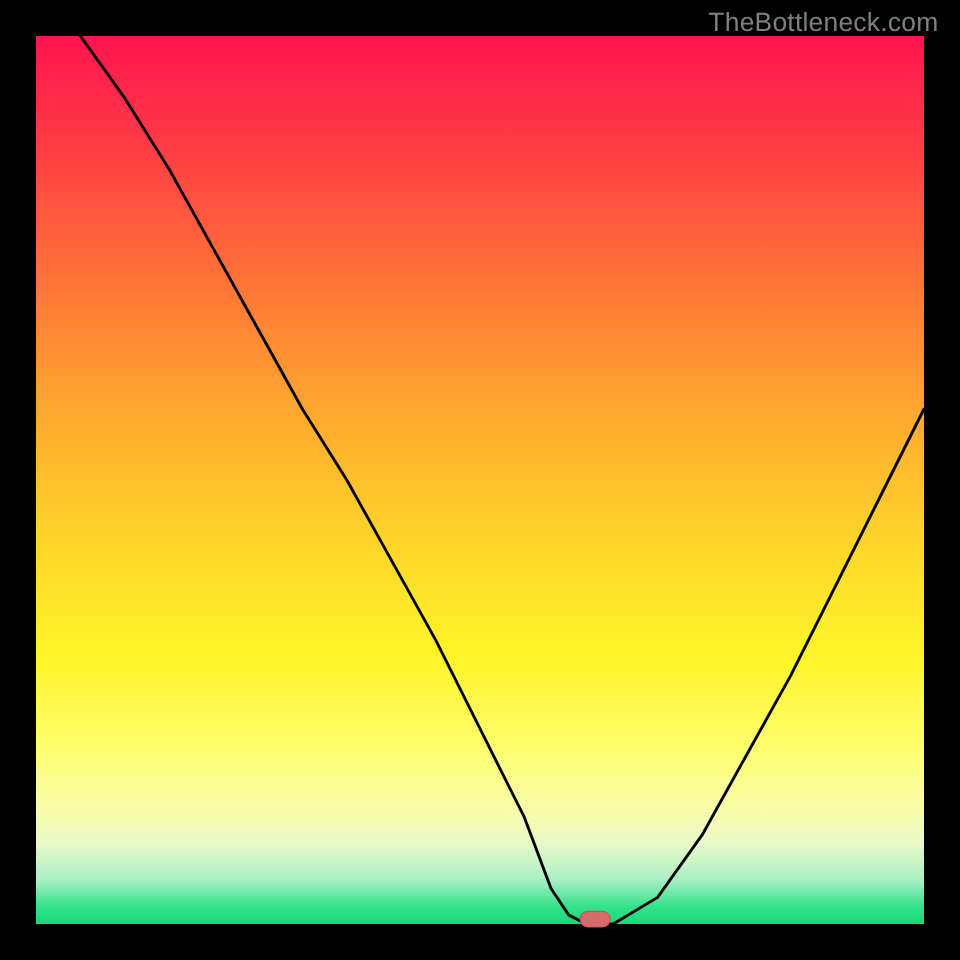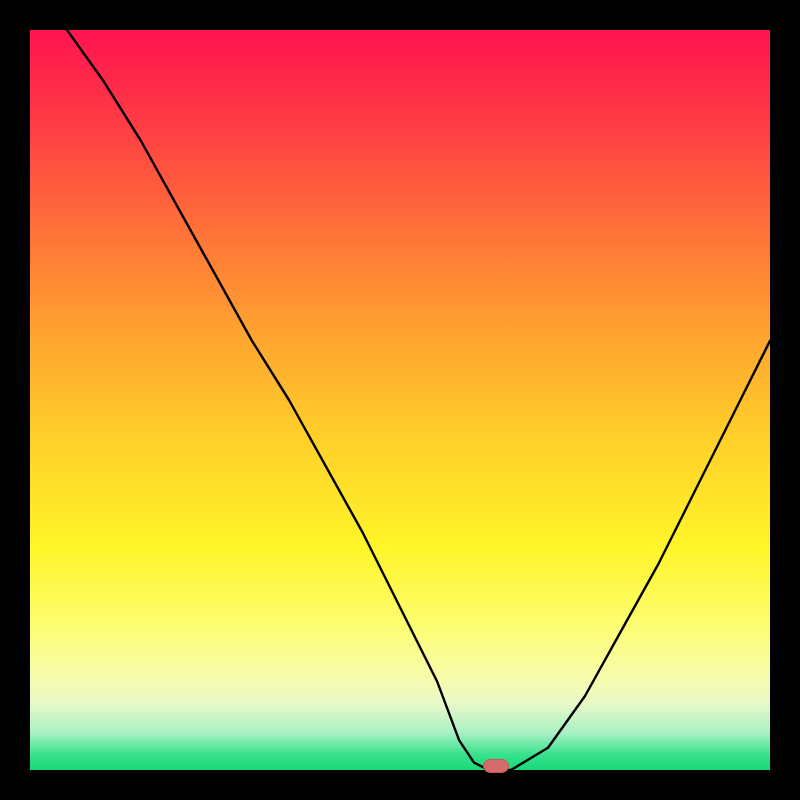--- a/index.html
+++ b/index.html
@@ -61,19 +61,20 @@
     height: 14px;
     border-radius: 7px;
     background: #d66b6b;
     border: 1px solid #c05858;
   }
 </style>
 </head>
 <body>
 
 <div class="frame">
+  <div class="watermark">TheBottleneck.com</div>
   <div class="plot-area">
     <svg class="curve-svg" viewBox="0 0 740 740" preserveAspectRatio="none">
       <path id="curve-path" fill="none" stroke="#000" stroke-width="2.4" stroke-linecap="round" stroke-linejoin="round" d="M37.0 0.0 L74.0 51.8 L111.0 111.0 L148.0 177.6 L185.0 244.2 L222.0 310.8 L259.0 370.0 L296.0 436.6 L333.0 503.2 L370.0 577.2 L407.0 651.2 L429.2 710.4 L444.0 732.6 L458.8 740.0 L481.0 740.0 L518.0 717.8 L555.0 666.0 L592.0 599.4 L629.0 532.8 L666.0 458.8 L703.0 384.8 L740.0 310.8"></path>
     </svg>
     <div id="min-marker" class="marker" style="left: 453.2px; top: 729.3px;"></div>
   </div>
 </div>
 
 </body></html>

